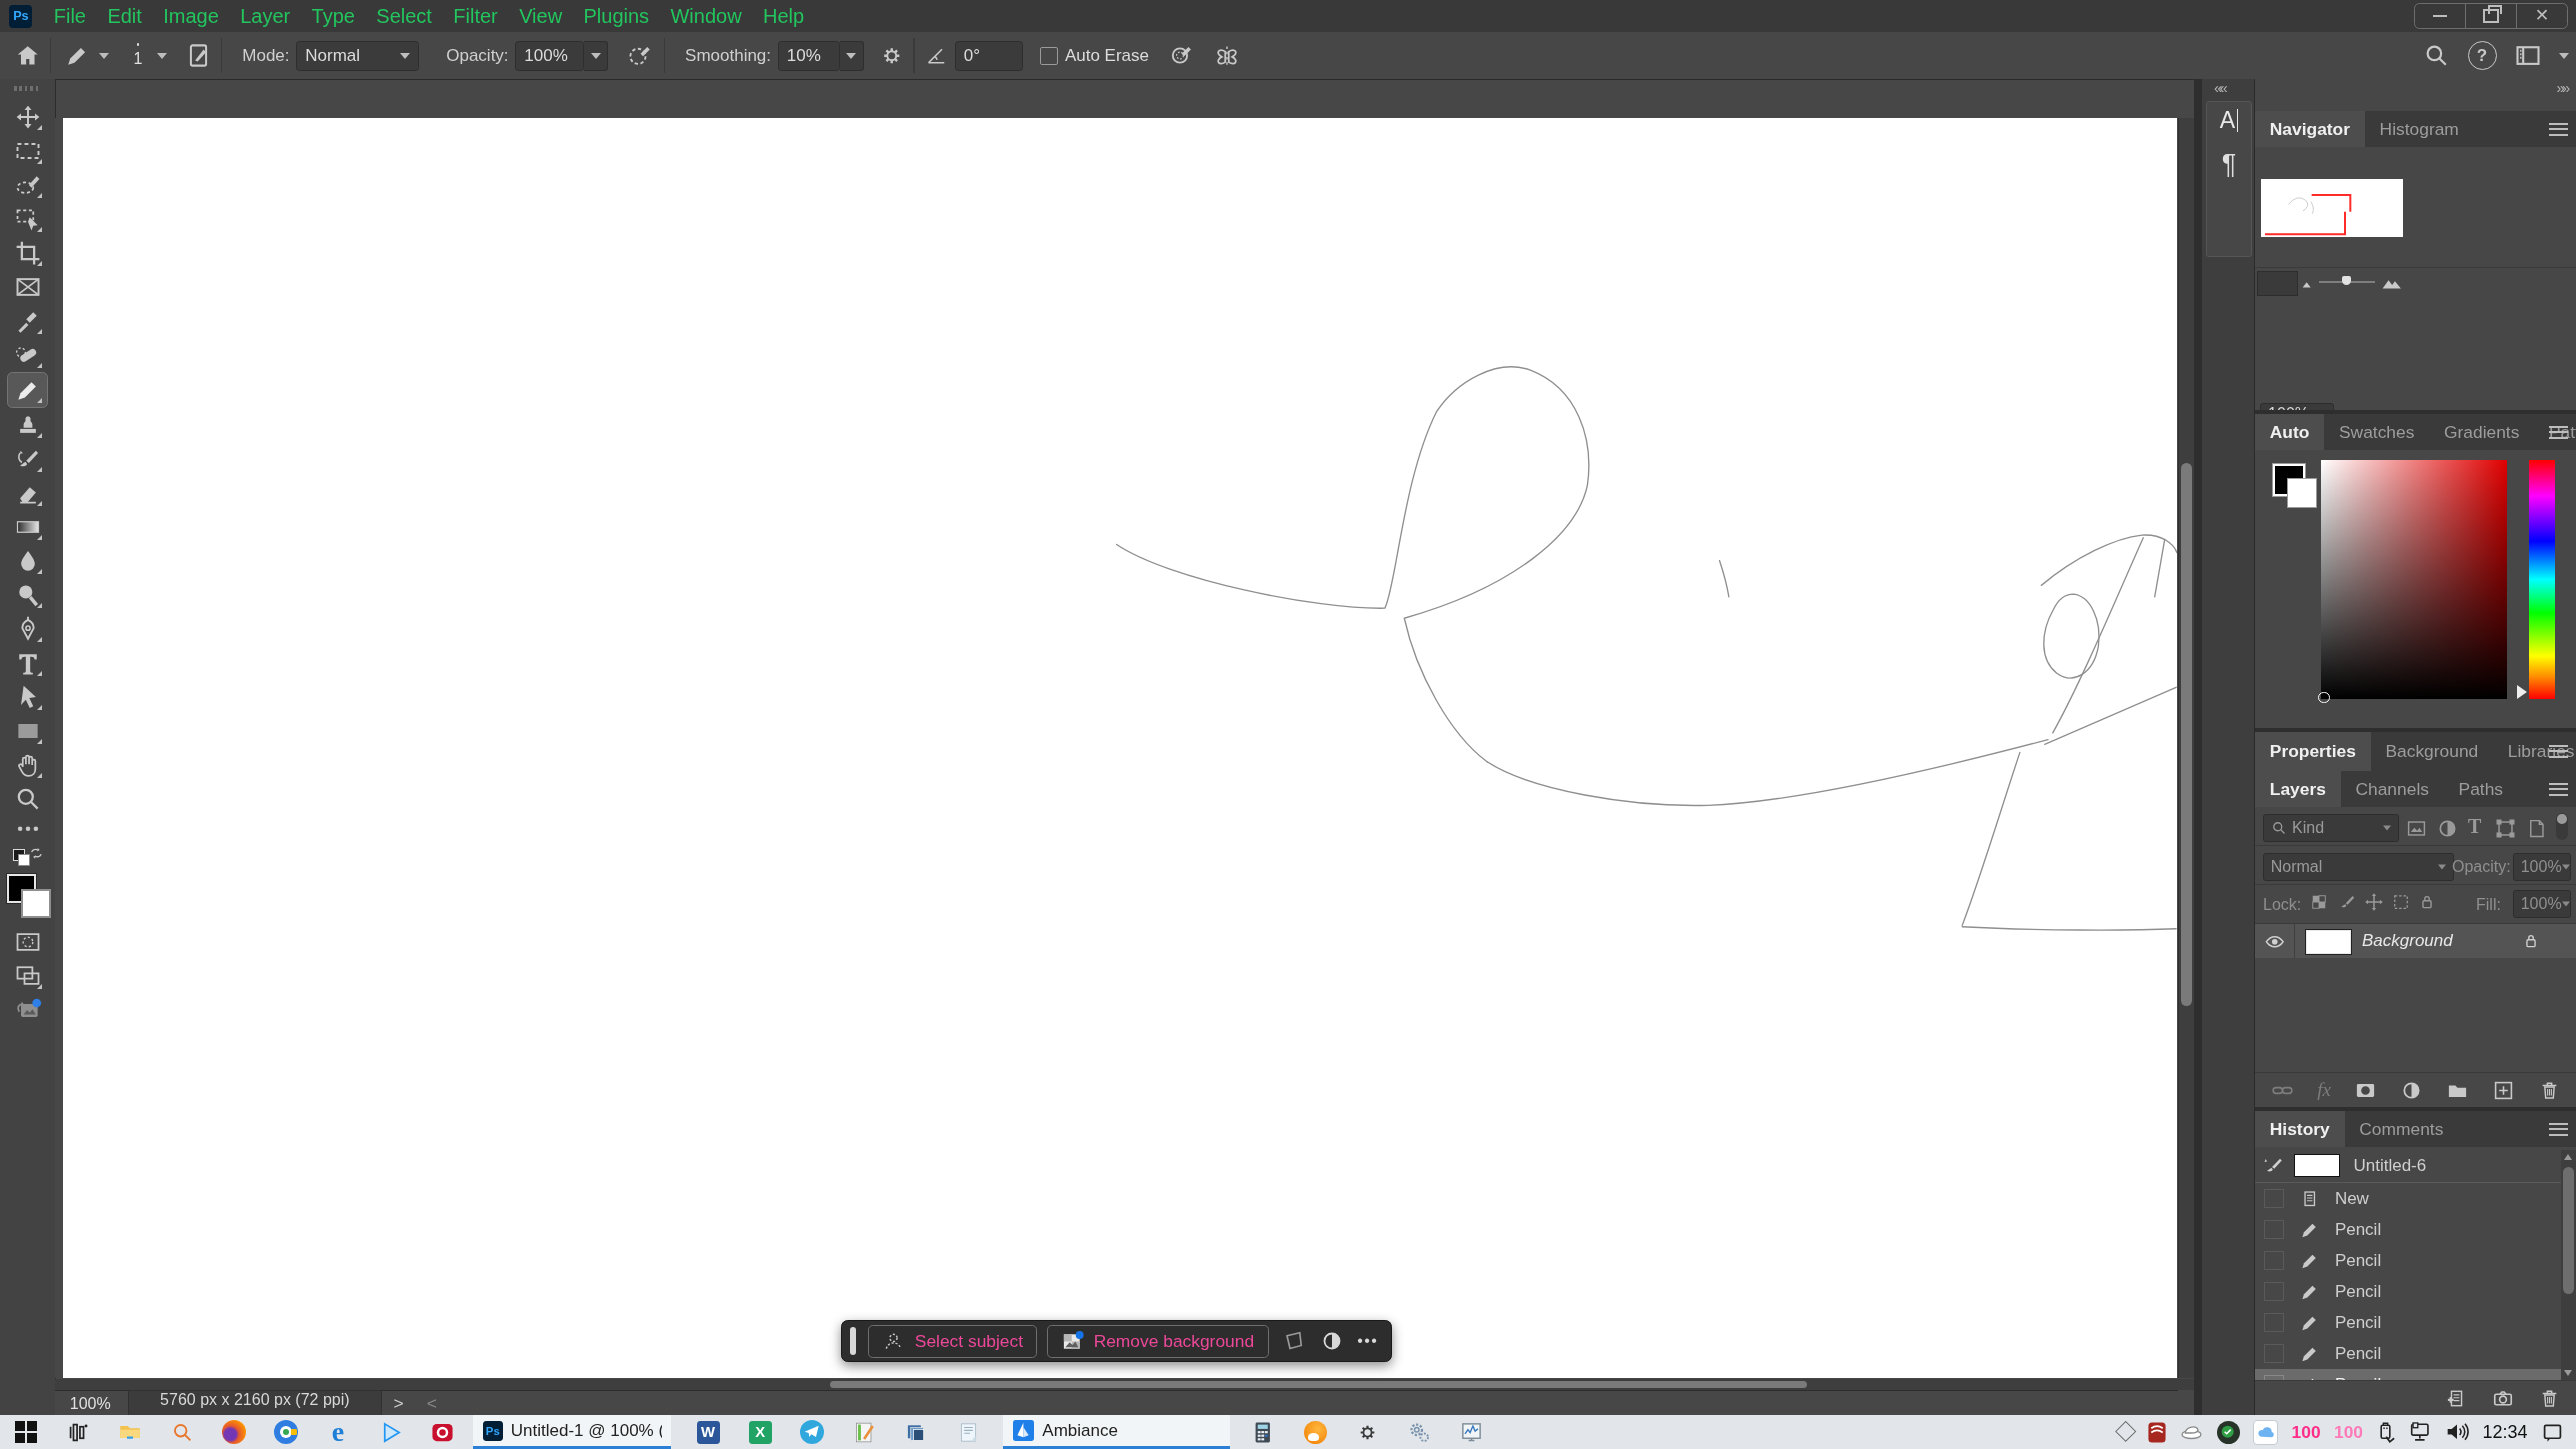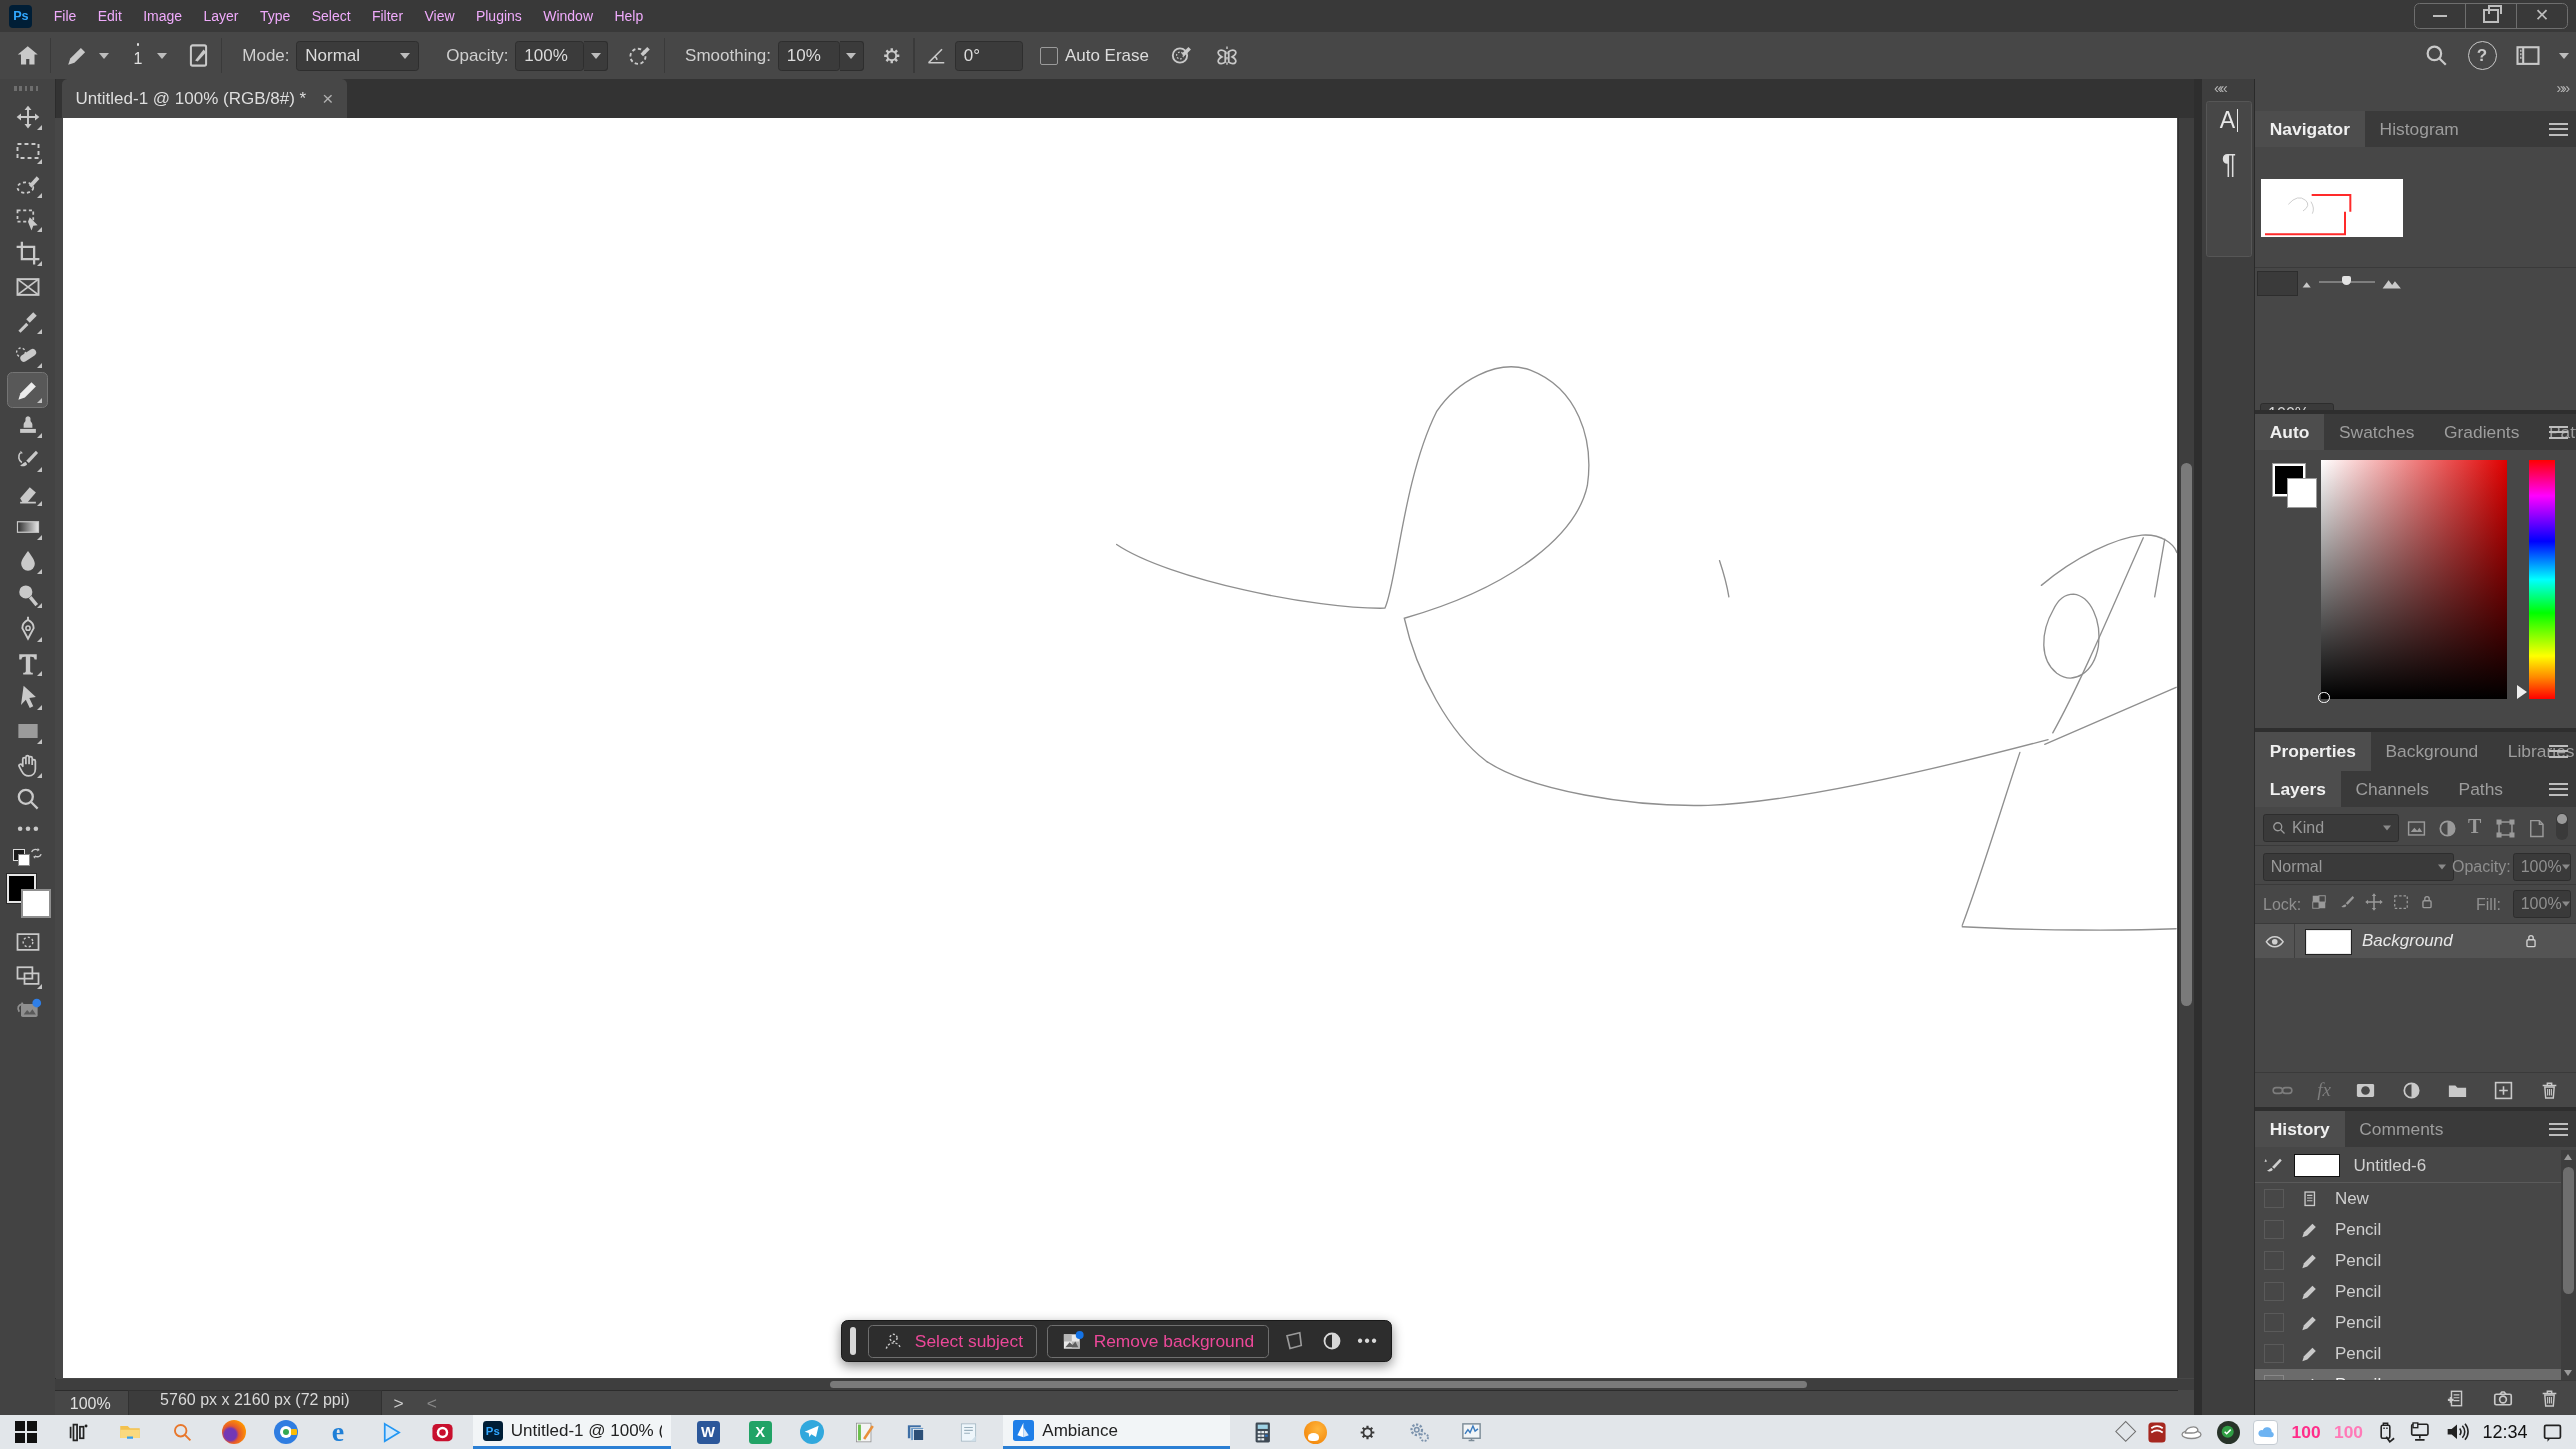--- a/index.html
+++ b/index.html
@@ -7,21 +7,21 @@
        font-family:"Liberation Sans","DejaVu Sans",sans-serif;color:#d6d6d6;background:#474747;}
   .abs{position:absolute;}
   svg{display:block;}
   .ico{color:#c9c9c9;}
   .dim{color:#9a9a9a;}
   
   .menubar{position:absolute;left:0;top:0;width:2576px;height:32px;background:#393939;
            border-bottom:0.7px solid #262626;display:flex;align-items:center;}
   .ps-logo{width:23px;height:23px;border-radius:4px;background:#001e36;color:#31a8ff;
            font-weight:bold;font-size:12.7px;display:flex;align-items:center;justify-content:center;margin:0 10.7px 0 9.4px;}
-  .menu-item{padding:0 10.7px;font-size:14px;color:#f0abfc;height:32px;display:flex;align-items:center;}
+  .menu-item{padding:0 10.7px;font-size:20px;color:#22c55e;height:32px;display:flex;align-items:center;}
   .win-controls{margin-left:auto;display:flex;margin-right:8px;border:1.3px solid #6e6e6e;border-radius:5.4px;overflow:hidden;height:24px;}
   .win-btn{width:50px;display:flex;align-items:center;justify-content:center;border-left:1.3px solid #6e6e6e;}
   .win-btn:first-child{border-left:none;}
   .glyph-min{width:14.8px;height:2.7px;background:#bdbdbd;}
   .glyph-restore{position:relative;width:12px;height:9.4px;border:2px solid #bdbdbd;}
   .glyph-restore:before{content:"";position:absolute;left:3.4px;top:-6px;width:9.4px;height:6.7px;border:2px solid #bdbdbd;border-bottom:none;}
   .glyph-close{font-size:17.4px;color:#bdbdbd;line-height:1;}
   
   .optionsbar{position:absolute;left:0;top:32px;width:2576px;height:47px;background:#474747;
               border-bottom:1.3px solid #2a2a2a;display:flex;align-items:center;font-size:17px;}
@@ -276,27 +276,20 @@
           <svg class="ico" width="28" height="28" viewBox="0 0 32 32">
             <rect x="4" y="6" width="24" height="19" fill="none" stroke="currentColor" stroke-width="2.4"></rect>
             <path d="M10.5 6v19" stroke="currentColor" stroke-width="2.4"></path>
             <path d="M7 10h1.6M7 14h1.6M7 18h1.6" stroke="currentColor" stroke-width="2.4"></path>
           </svg>
         </div>
       <div class="chev"></div>
     </div>
   </div>
 
-  <div class="tabbar">
-    <div class="tb-expand">»»</div>
-    <div class="doc-tab">
-      <span>Untitled-1 @ 100% (RGB/8#) *</span>
-      <span class="doc-close">×</span>
-    </div>
-  </div>
 
   <div class="toolbar">
     <div class="tool-dots"></div>
     <div class="tool fly">
         <svg class="ico" width="28" height="28" viewBox="0 0 32 32">
           <path d="M16 6v20M6 16h20" stroke="currentColor" stroke-width="2.2" fill="none"></path>
           <path d="M16 3l-4 5h8zM16 29l-4-5h8zM3 16l5-4v8zM29 16l-5-4v8z" fill="currentColor"></path>
         </svg>
       </div>
     <div class="tool fly">

